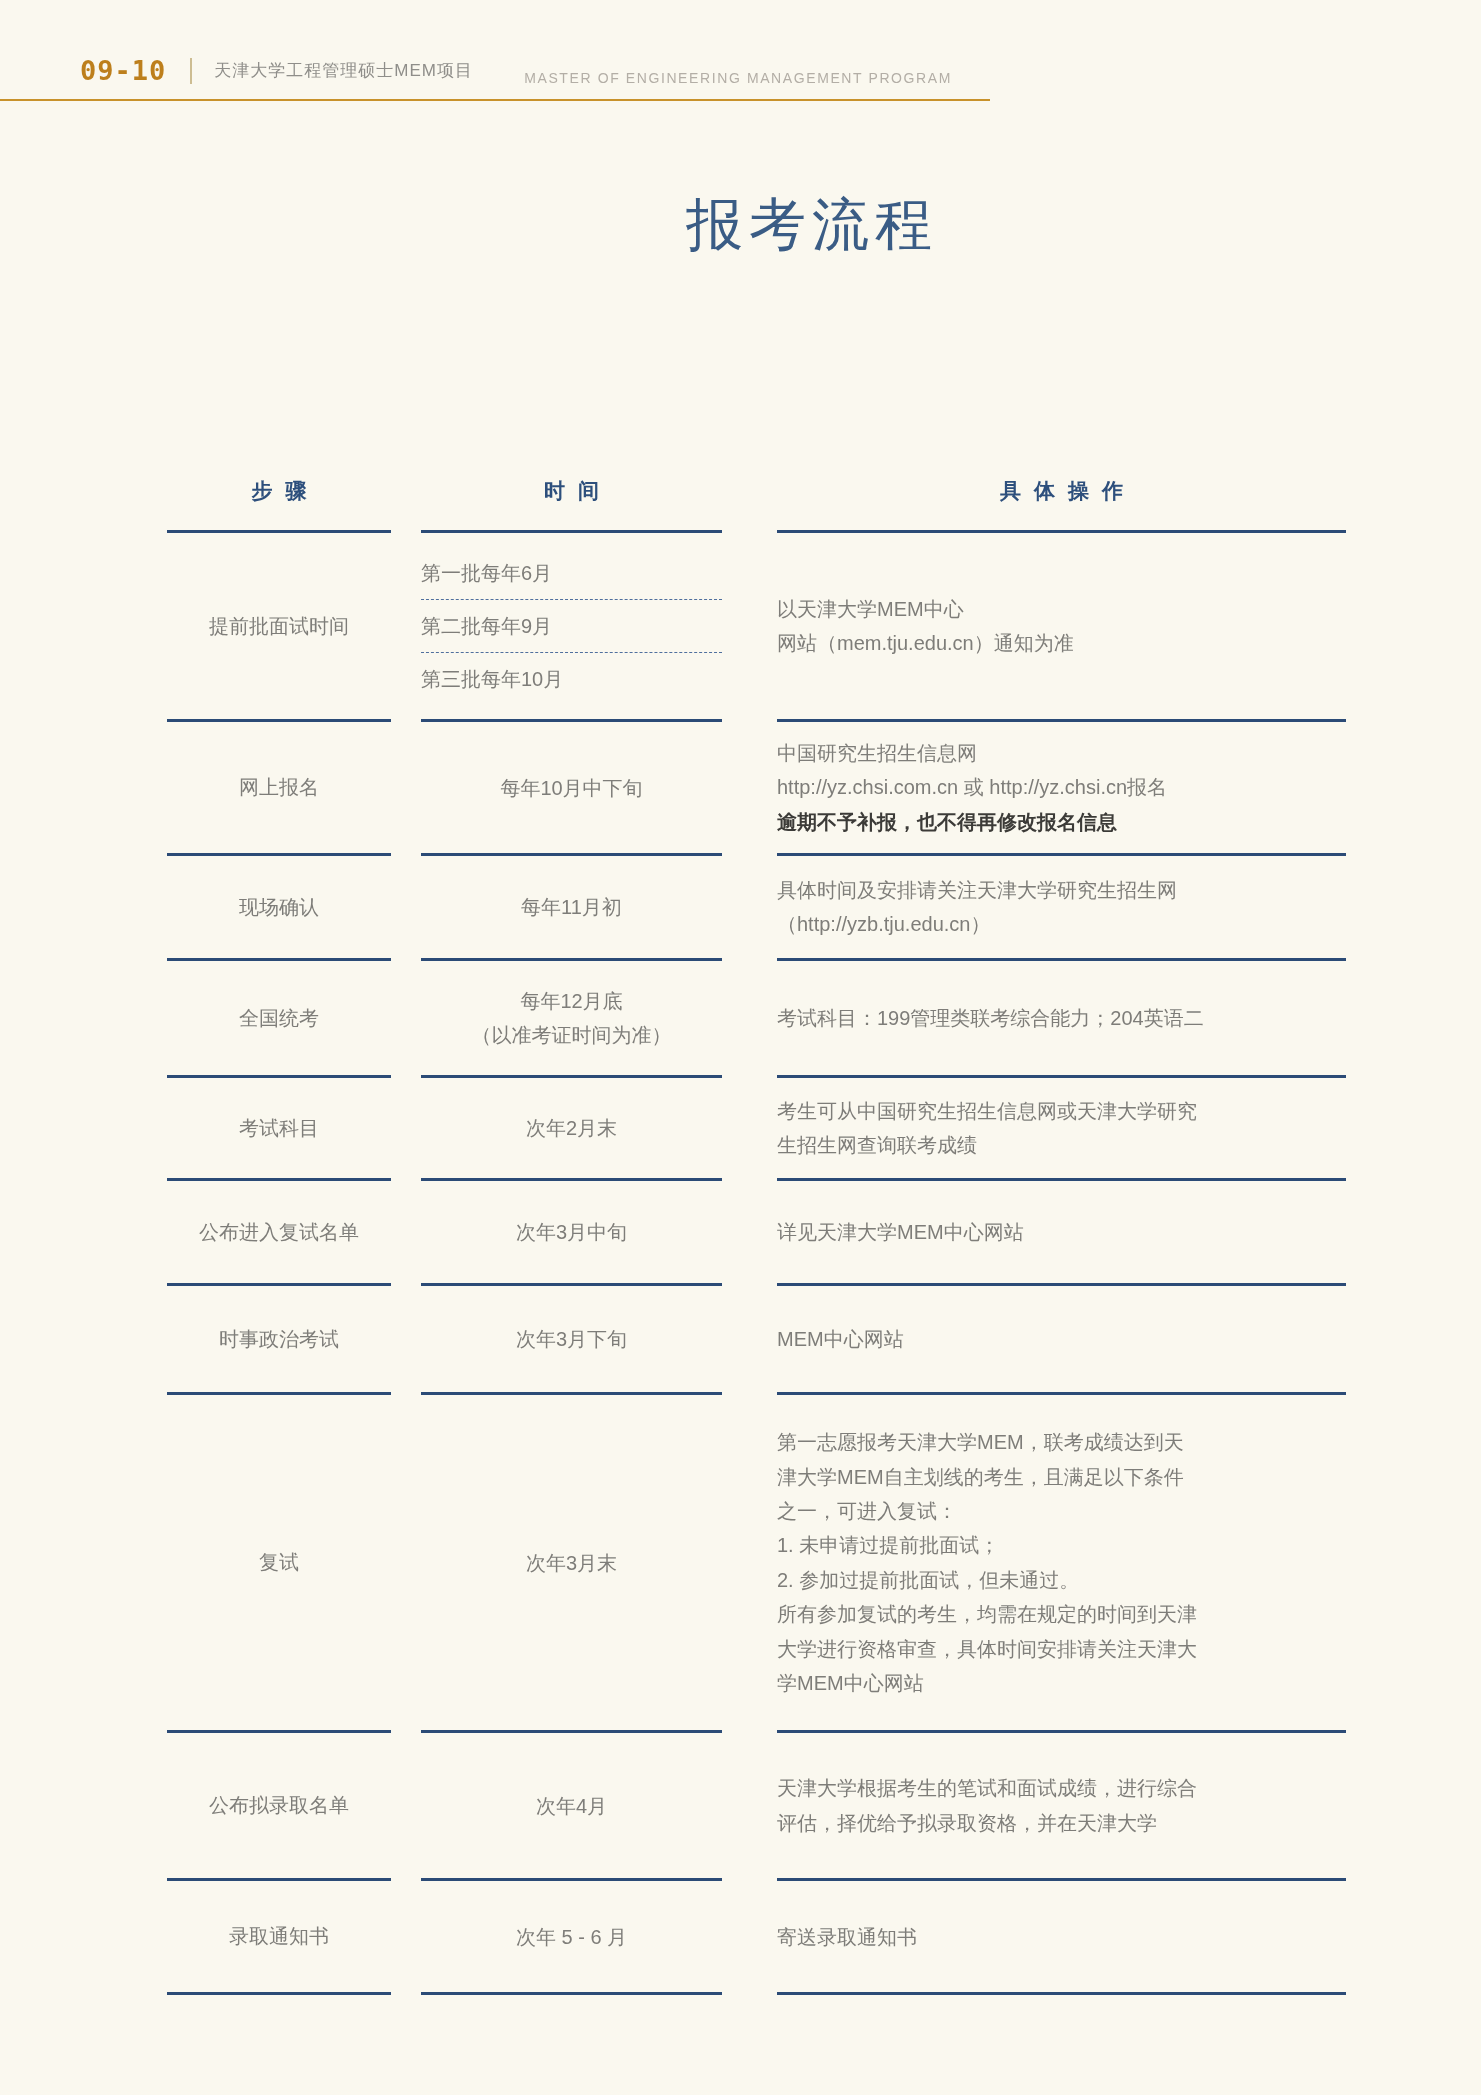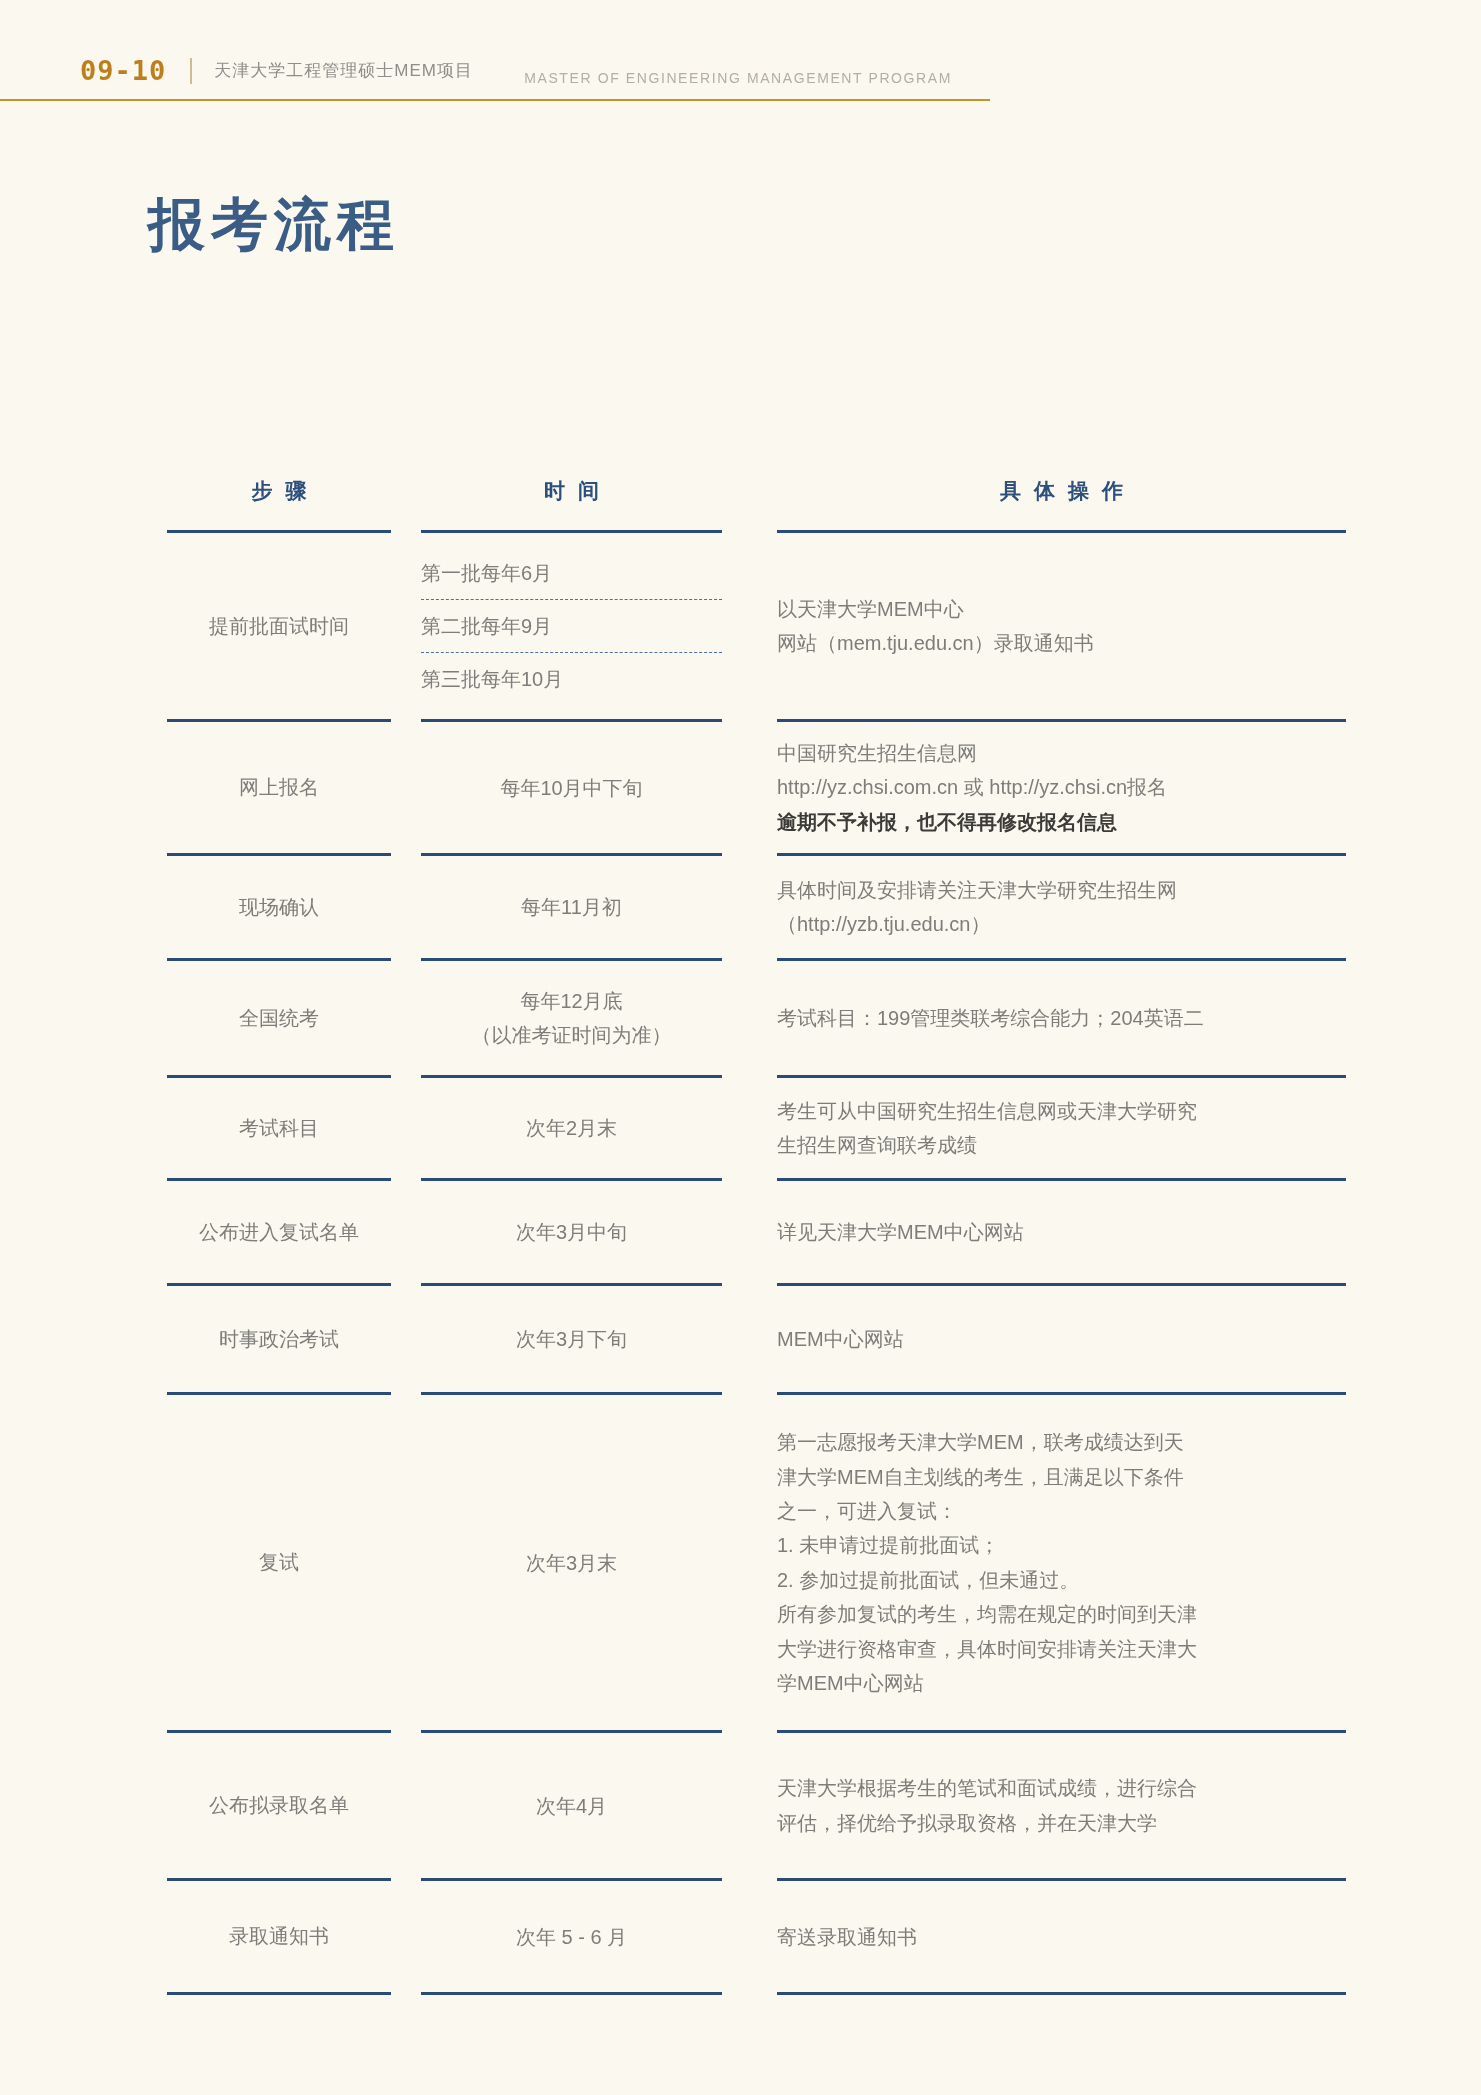--- a/index.html
+++ b/index.html
@@ -65,24 +65,25 @@
     width:990px;
     height:2px;
     background:var(--rule_gold);
     margin-top:13px;
   }
 
   
   .page-title{
     margin:86px 5px 0 148px;
     font-size:57px;
-    font-weight:700;
+    font-weight:400;
     color:var(--title_blue);
     letter-spacing:6px;
     line-height:1.3;
+    text-align:center;
   }
 
   
   .table{
     margin:208px 0 0 167px;
     width:1179px;
     font-size:20px;
   }
   .t-row{
     display:grid;
@@ -183,21 +184,21 @@
       <div class="cell c2">
         <div class="time-stack">
           <div class="tp time-label">第一批每年6月</div>
           <div class="tp time-label">第二批每年9月</div>
           <div class="tp time-label">第三批每年10月</div>
         </div>
       </div>
       <div class="spacer"></div>
       <div class="cell c3">
         <div class="dl">以天津大学MEM中心</div>
-        <div class="dl">网站（mem.tju.edu.cn）录取通知书</div>
+        <div class="dl">网站（mem.tju.edu.cn）通知为准</div>
       </div>
     </div>
 
     <div class="t-row r2">
       <div class="cell c1">
         <span class="step-label">网上报名</span>
       </div>
       <div class="spacer"></div>
       <div class="cell c2">
         <span class="time-label">每年10月中下旬</span>

